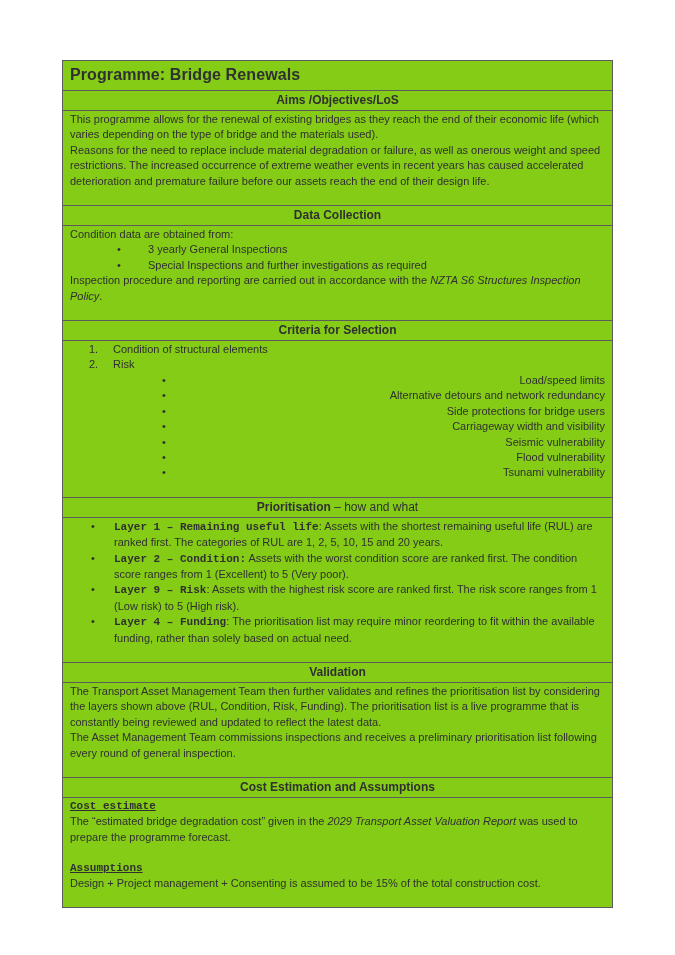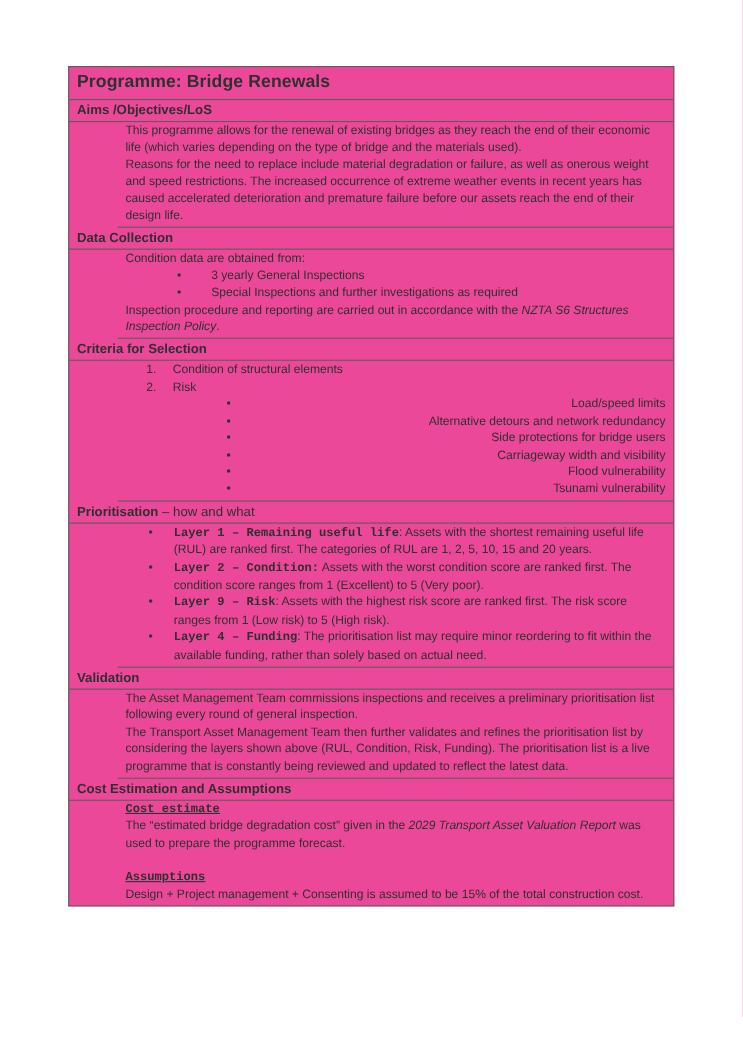--- a/index.html
+++ b/index.html
@@ -20,48 +20,48 @@
     height: 955px;
     background: #ffffff;
     overflow: hidden;
   }
   .doc-table {
     position: absolute;
     left: 62px;
     top: 60px;
     width: 549px;
     border: 1px solid #5c5c5c;
-    background: #ec4899;
+    background: #84cc16;
   }
   .row {
     border-bottom: 1px solid #5c5c5c;
     padding: 2px 7px;
     box-sizing: border-box;
   }
   .row:last-child { border-bottom: none; }
 
   .title-row {
     font-size: 16px;
     font-weight: bold;
     line-height: 20px;
     padding: 4px 7px 5px 7px;
     letter-spacing: 0.1px;
   }
   .header-row {
     font-size: 12px;
     font-weight: bold;
     line-height: 15px;
     padding: 2px 7px;
+    text-align: center;
   }
   .header-row .normal { font-weight: normal; }
   .body-row {
     font-size: 11px;
     line-height: 15.4px;
-    padding: 1px 7px 2px 7px;
-    margin-left: 44px;
+    padding: 1px 7px 16px 7px;
   }
   p { margin: 0; }
   .blank-line { min-height: 15.4px; }
 
   .b { font-weight: bold; font-family: Liberation Mono, monospace; }
   .i { font-style: italic; }
   .u { text-decoration: underline; }
 
   ul.plain { margin: 0; padding: 0; list-style: none; }
 
@@ -128,20 +128,21 @@
       </div>
       <div class="num-item">
         <span class="num">2.</span>
         <span>Risk</span>
       </div>
       <ul class="plain risk-list">
         <li><span>Load/speed limits</span></li>
         <li><span>Alternative detours and network redundancy</span></li>
         <li><span>Side protections for bridge users</span></li>
         <li><span>Carriageway width and visibility</span></li>
+        <li><span>Seismic vulnerability</span></li>
         <li><span>Flood vulnerability</span></li>
         <li><span>Tsunami vulnerability</span></li>
       </ul>
     </div>
 
     <div class="row header-row">
       <span>Prioritisation</span><span class="normal"> – how and what</span>
     </div>
 
     <div class="row body-row">
@@ -151,22 +152,22 @@
         <li><span class="b">Layer 9 – Risk</span><span>: Assets with the highest risk score are ranked first. The risk score ranges from 1 (Low risk) to 5 (High risk).</span></li>
         <li><span class="b">Layer 4 – Funding</span><span>: The prioritisation list may require minor reordering to fit within the available funding, rather than solely based on actual need.</span></li>
       </ul>
     </div>
 
     <div class="row header-row">
       <span>Validation</span>
     </div>
 
     <div class="row body-row">
+      <p>The Transport Asset Management Team then further validates and refines the prioritisation list by considering the layers shown above (RUL, Condition, Risk, Funding). The prioritisation list is a live programme that is constantly being reviewed and updated to reflect the latest data.</p>
       <p>The Asset Management Team commissions inspections and receives a preliminary prioritisation list following every round of general inspection.</p>
-      <p>The Transport Asset Management Team then further validates and refines the prioritisation list by considering the layers shown above (RUL, Condition, Risk, Funding). The prioritisation list is a live programme that is constantly being reviewed and updated to reflect the latest data.</p>
     </div>
 
     <div class="row header-row">
       <span>Cost Estimation and Assumptions</span>
     </div>
 
     <div class="row body-row">
       <p class="b u">Cost estimate</p>
       <p><span>The “estimated bridge degradation cost” given in the </span><span class="i">2029 Transport Asset Valuation Report</span><span> was used to prepare the programme forecast.</span></p>
       <p class="blank-line"></p>

